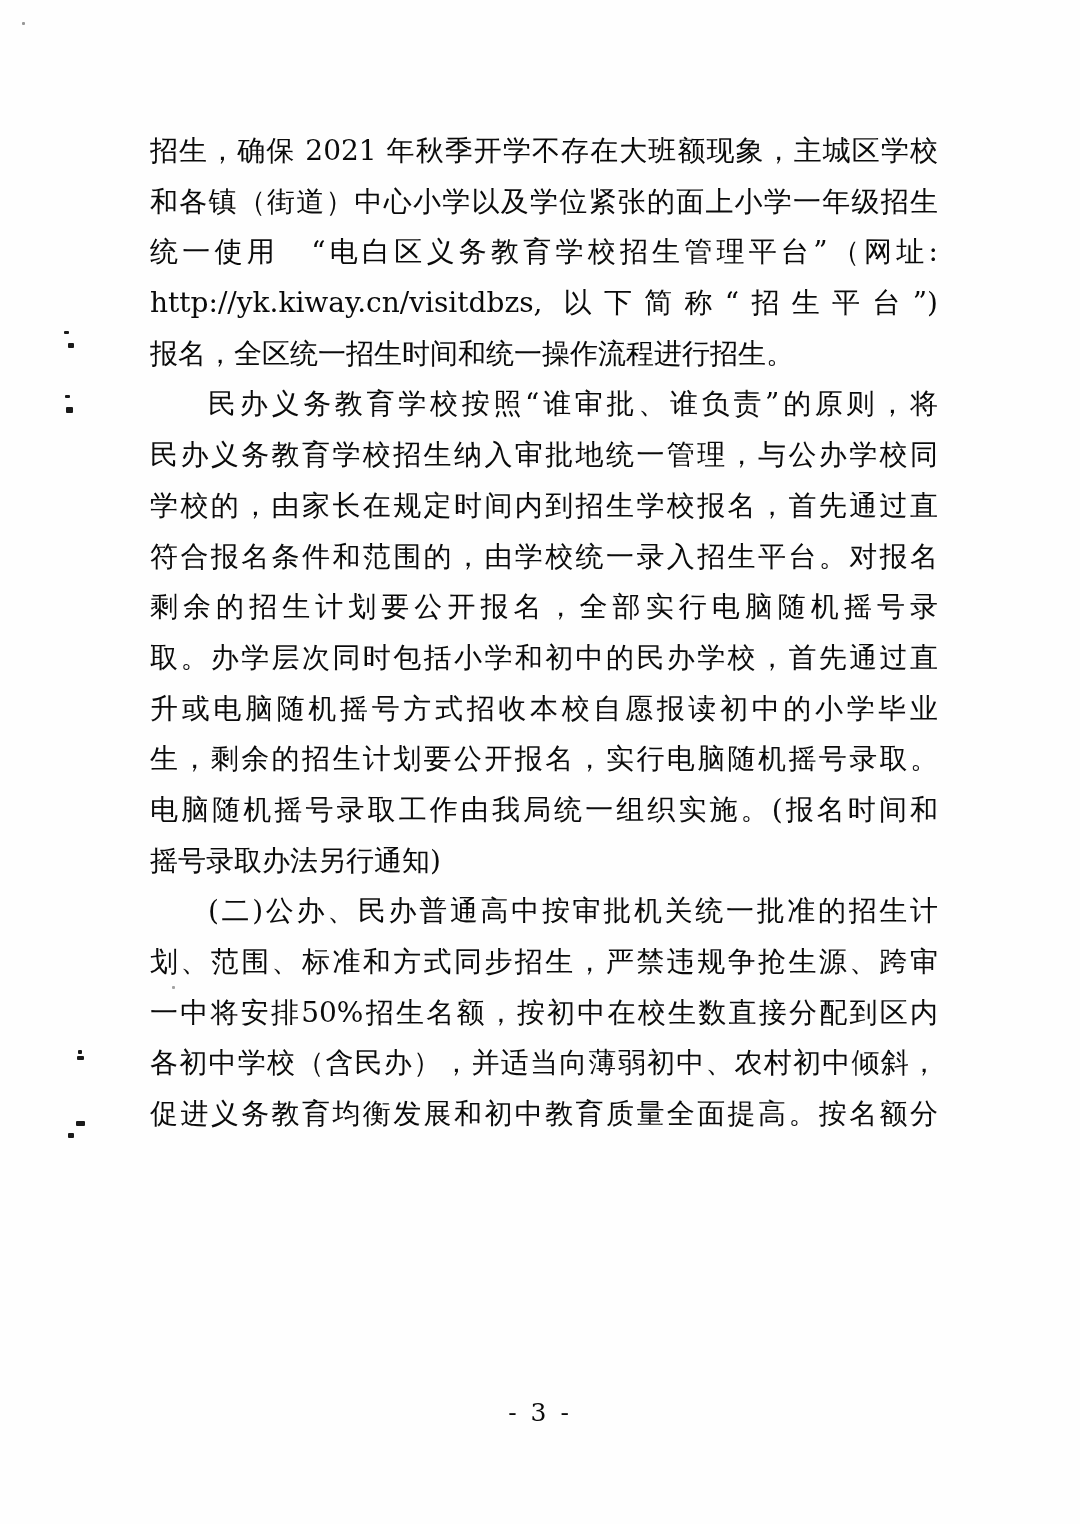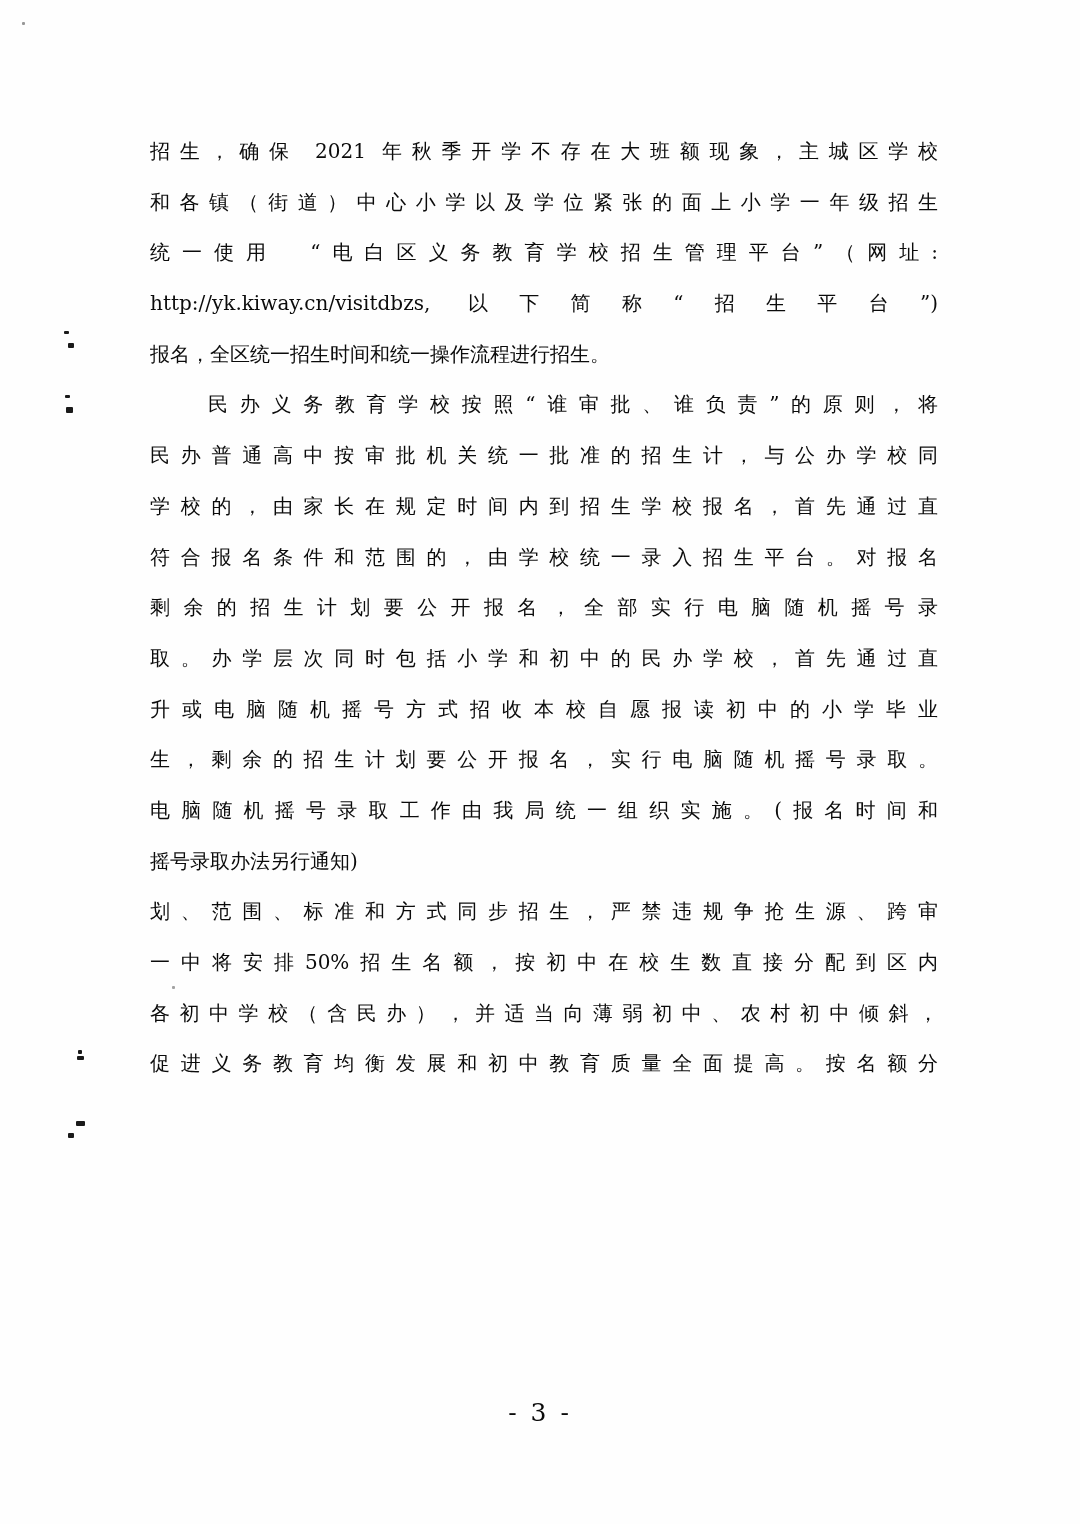--- a/index.html
+++ b/index.html
@@ -16,21 +16,21 @@
     font-family: "DejaVu Serif", "Liberation Serif", serif;
     overflow: hidden;
   }
   .doc-body {
     position: absolute;
     left: 150px;
     top: 126px;
     width: 788px;
   }
   .line {
-    font-size: 20px;
+    font-size: 28px;
     line-height: 50.7px;
     height: 50.7px;
     text-align: justify;
     text-align-last: justify;
     text-justify: inter-character;
     overflow: hidden;
     white-space: normal;
   }
   .line.indent {
     text-indent: 58px;
@@ -71,29 +71,30 @@
   <div class="speckle" style="left:68px;top:1133px;width:6px;height:5px"></div>
   <div class="speckle" style="left:172px;top:986px;width:3px;height:3px;opacity:.4"></div>
 
   <div class="doc-body">
     <div class="line">招生，确保 2021 年秋季开学不存在大班额现象，主城区学校</div>
     <div class="line">和各镇（街道）中心小学以及学位紧张的面上小学一年级招生</div>
     <div class="line">统一使用　“电白区义务教育学校招生管理平台”（网址:</div>
     <div class="line">http://yk.kiway.cn/visitdbzs, 以下简称“招生平台”)</div>
     <div class="line para-end">报名，全区统一招生时间和统一操作流程进行招生。</div>
     <div class="line indent">民办义务教育学校按照“谁审批、谁负责”的原则，将</div>
-    <div class="line">民办普通高中按审批机关统一批准的招生计，与公办学校同</div>
+    <div class="line">民办义务教育学校招生纳入审批地统一管理，与公办学校同</div>
     <div class="line">学校的，由家长在规定时间内到招生学校报名，首先通过直</div>
     <div class="line">符合报名条件和范围的，由学校统一录入招生平台。对报名</div>
     <div class="line">剩余的招生计划要公开报名，全部实行电脑随机摇号录</div>
     <div class="line">取。办学层次同时包括小学和初中的民办学校，首先通过直</div>
     <div class="line">升或电脑随机摇号方式招收本校自愿报读初中的小学毕业</div>
     <div class="line">生，剩余的招生计划要公开报名，实行电脑随机摇号录取。</div>
     <div class="line">电脑随机摇号录取工作由我局统一组织实施。(报名时间和</div>
     <div class="line para-end">摇号录取办法另行通知)</div>
+    <div class="line indent">(二)公办、民办普通高中按审批机关统一批准的招生计</div>
     <div class="line">划、范围、标准和方式同步招生，严禁违规争抢生源、跨审</div>
     <div class="line">一中将安排50%招生名额，按初中在校生数直接分配到区内</div>
     <div class="line">各初中学校（含民办），并适当向薄弱初中、农村初中倾斜，</div>
     <div class="line">促进义务教育均衡发展和初中教育质量全面提高。按名额分</div>
   </div>
 
   <div class="page-number">- 3 -</div>
 
 </div>
 

